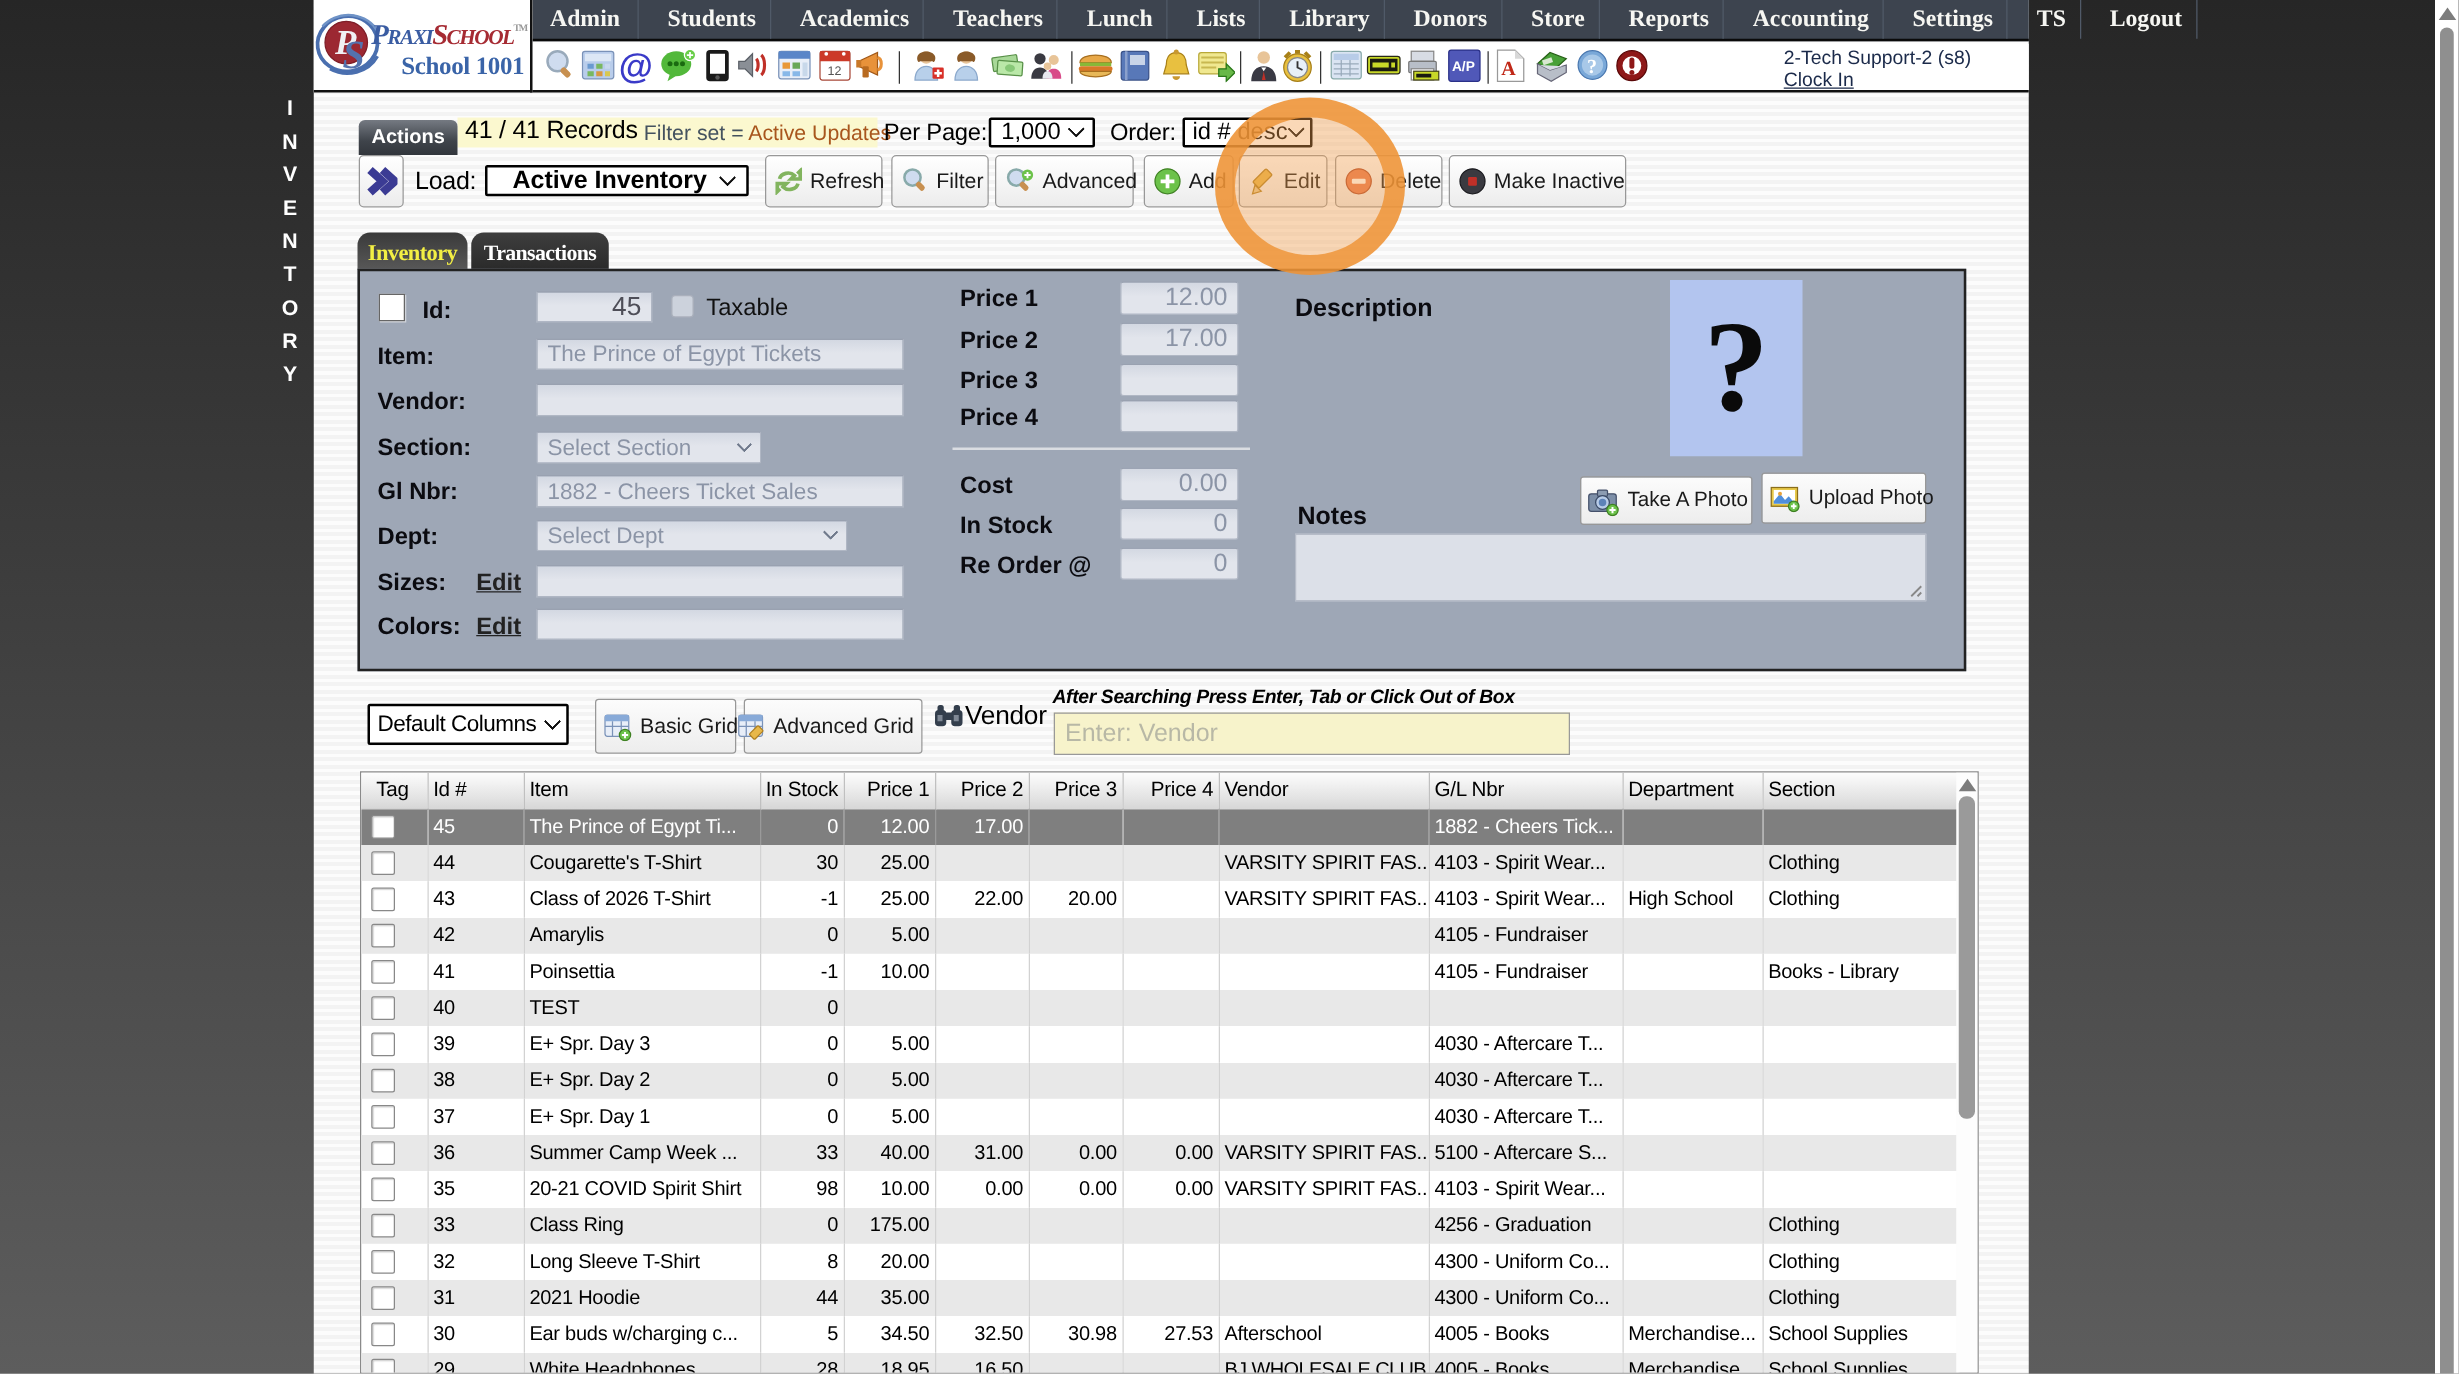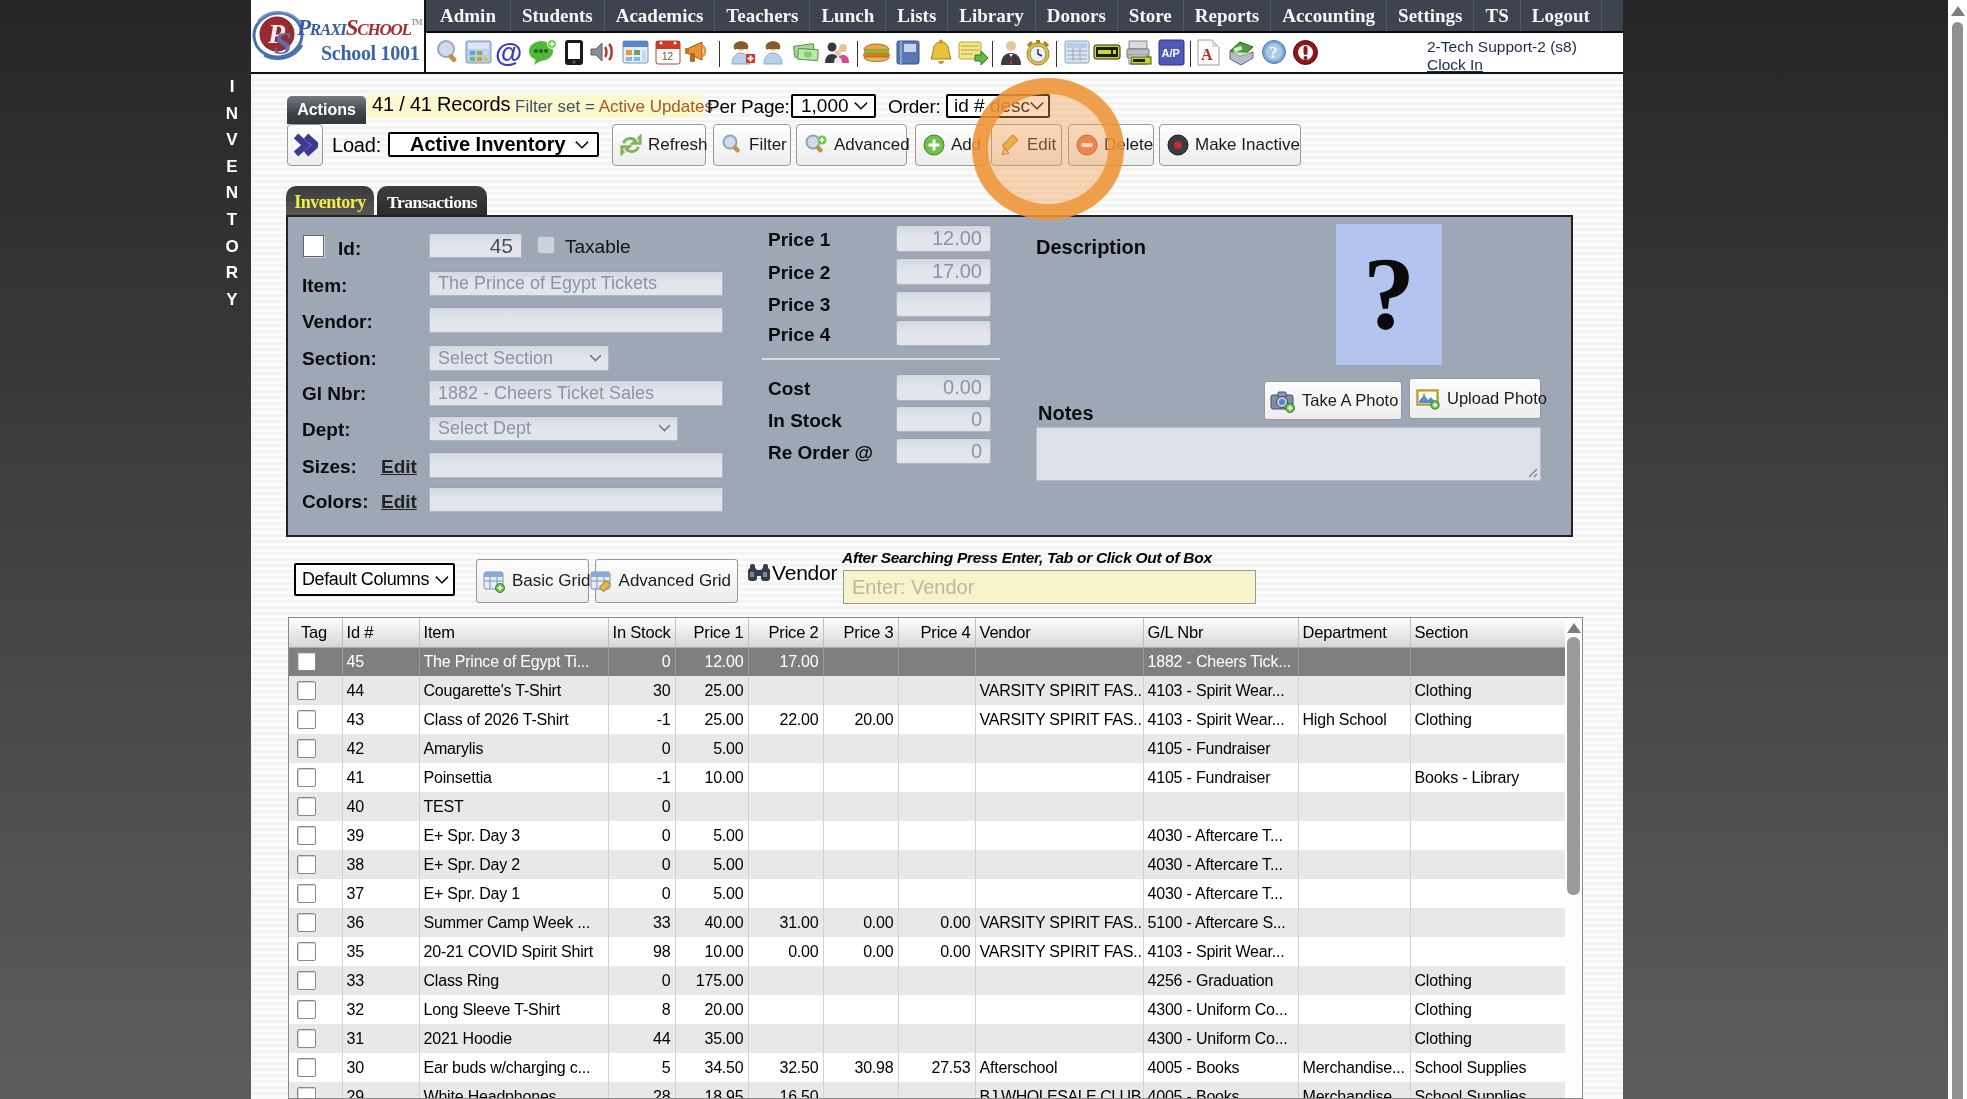--- a/index.html
+++ b/index.html
@@ -7,21 +7,21 @@
 body { font-family:"Liberation Sans", sans-serif; position:relative;
   background:linear-gradient(180deg,#262626 0%,#3c3c3c 40%,#5d5d5d 100%); }
 #sideword { position:absolute; left:222px; top:74px; width:20px; color:#fff;
   font:bold 17px/26.6px "Liberation Sans",sans-serif; text-align:center; }
 #content { position:absolute; left:251px; top:0; width:1372px; height:1099px;
   background:repeating-linear-gradient(180deg,#f3f3f3 0 3px,#fcfcfc 3px 6px); }
 
 #logobox { position:absolute; left:0; top:0; width:175px; height:74px; background:#fff;
   border-right:2px solid #111; border-bottom:2px solid #111; }
 #navbar { position:absolute; left:175px; top:0; width:1197px; height:33px; background:#3d444f;
-  border-bottom:2px solid #0a0a0a; display:flex; align-items:flex-start; }
+  border-bottom:2px solid #0a0a0a; display:flex; align-items:flex-start;gap:12px; }
 #navbar .ni { color:#f6f6f2; font:bold 19px/29px "Liberation Serif",serif;
   padding:0 11px; border-right:1px solid #505a68; height:31px; display:flex; align-items:center; }
 #iconrow { position:absolute; left:175px; top:35px; width:1197px; height:39px; background:#fff;
   border-bottom:2px solid #111; }
 #iconrow svg { position:absolute; top:4px; }
 .isep { position:absolute; top:6px; width:1px; height:26px; background:#333; }
 #techtxt { position:absolute; left:1001px; top:3px; width:200px; color:#1b2a4a;
   font:15.5px "Liberation Sans",sans-serif; line-height:18px; white-space:nowrap; }
 #techtxt a { color:#1b2a4a; text-decoration:underline; }
 

